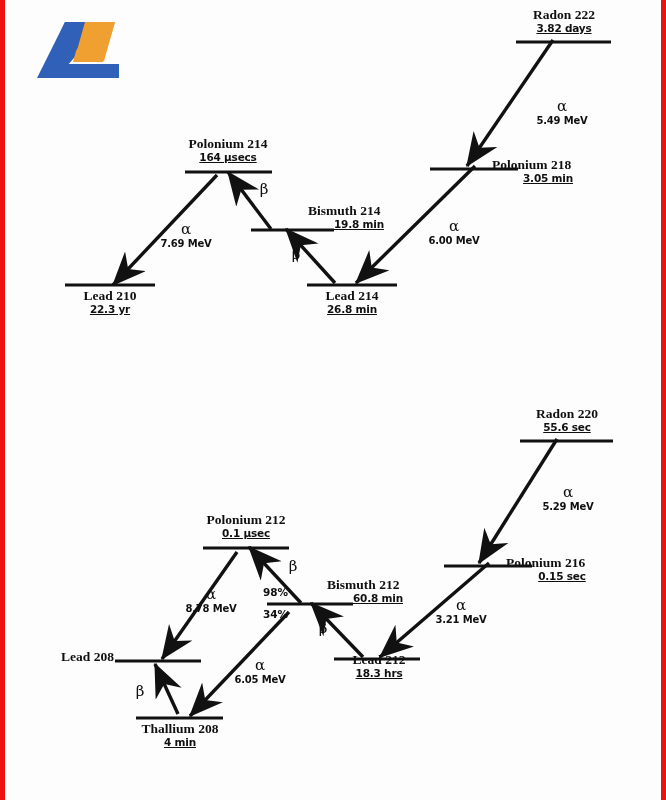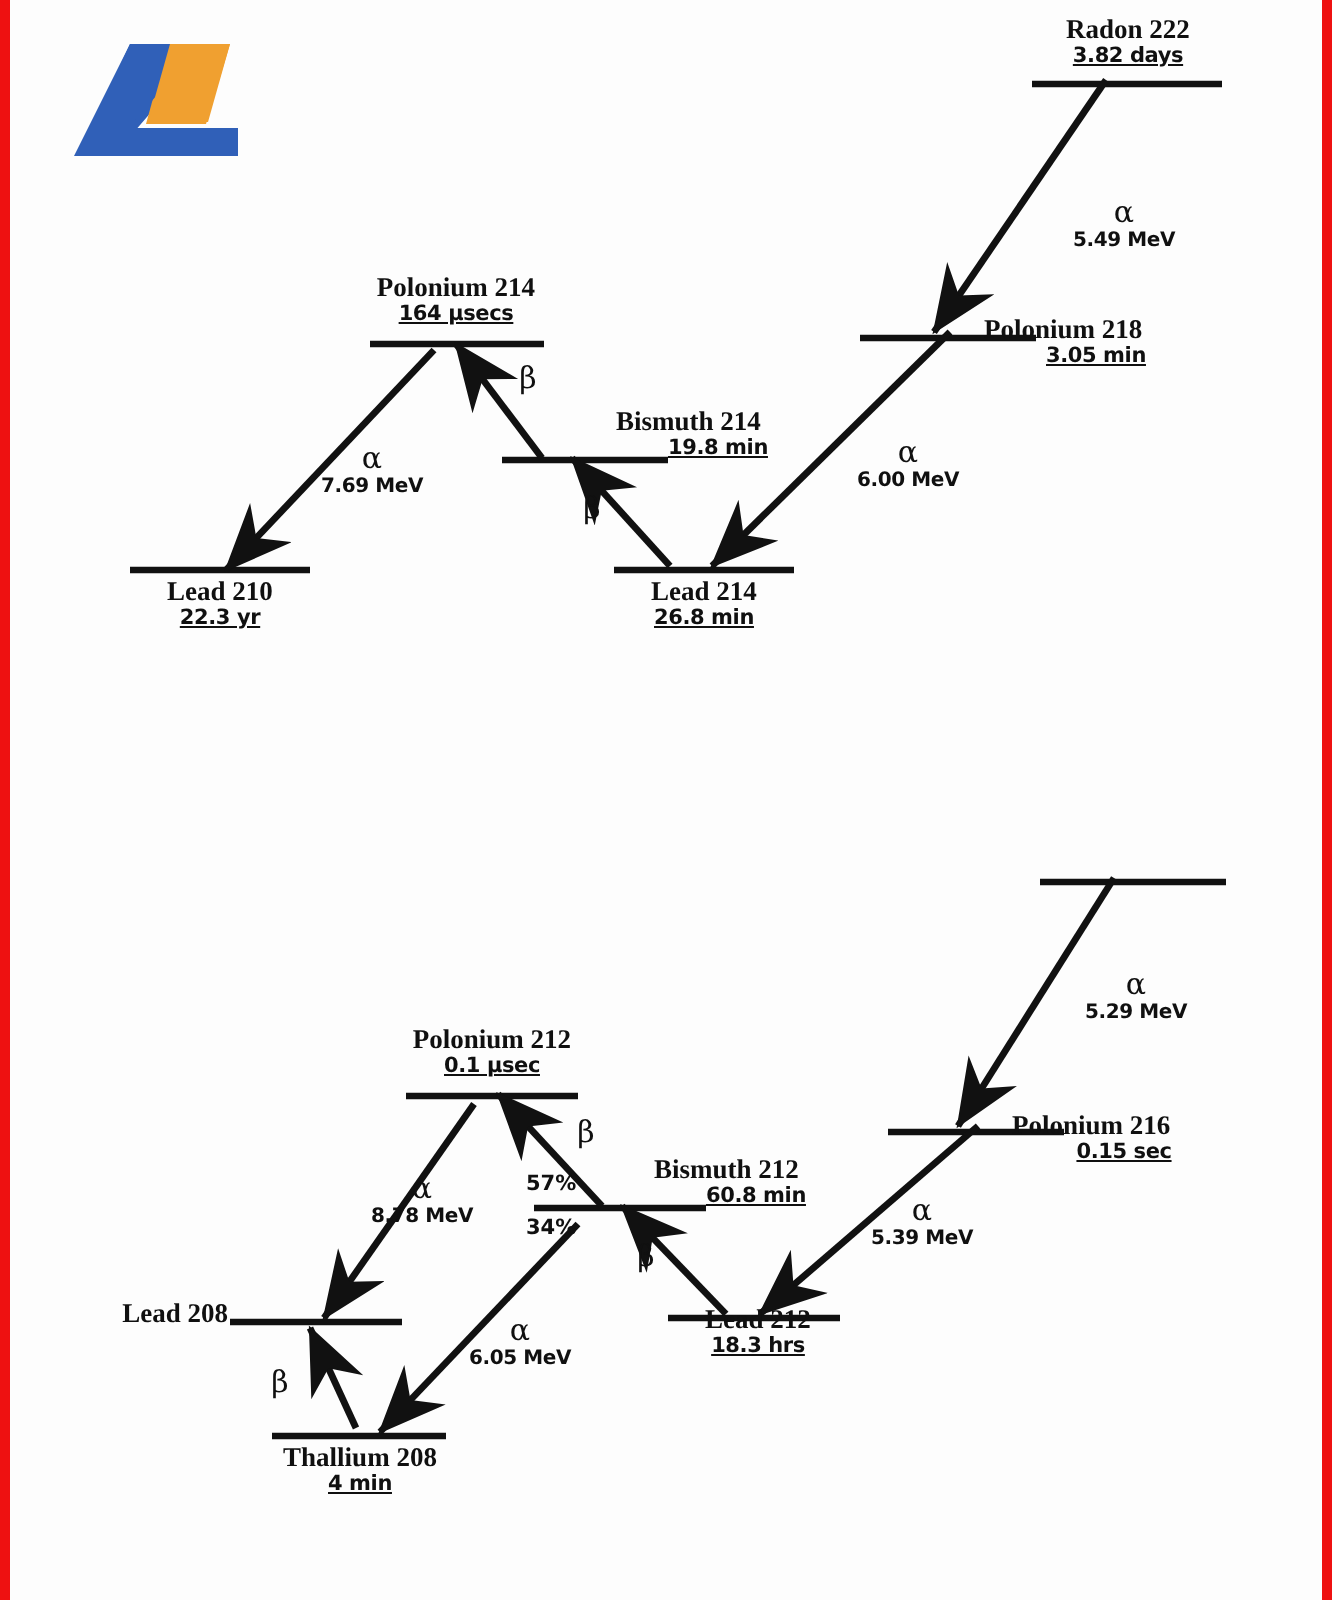--- a/index.html
+++ b/index.html
@@ -143,20 +143,24 @@
   <div class="node" style="left:159px;top:137px;width:128px;">
     <div class="nm">Polonium 214</div>
     <div class="hl">164 µsecs</div>
   </div>
 
   <div class="node" style="left:41px;top:289px;width:128px;">
     <div class="nm">Lead 210</div>
     <div class="hl">22.3 yr</div>
   </div>
 
+  <div class="node" style="left:498px;top:407px;width:128px;">
+    <div class="nm">Radon 220</div>
+    <div class="hl">55.6 sec</div>
+  </div>
 
   <div class="node" style="left:501px;top:556px;width:140px;text-align:left;">
     <div class="nm">Polonium 216</div>
     <div class="hl" style="text-align:center;width:112px;">0.15 sec</div>
   </div>
 
   <div class="node" style="left:310px;top:653px;width:128px;">
     <div class="nm">Lead 212</div>
     <div class="hl">18.3 hrs</div>
   </div>
@@ -203,32 +207,32 @@
     <div class="en">7.69 MeV</div>
   </div>
 
   <div class="dec" style="left:518px;top:484px;width:90px;">
     <div class="gk">α</div>
     <div class="en">5.29 MeV</div>
   </div>
 
   <div class="dec" style="left:411px;top:597px;width:90px;">
     <div class="gk">α</div>
-    <div class="en">5.39 MeV</div>
+    <div class="en">3.21 MeV</div>
   </div>
 
   <div class="dec" style="left:305px;top:620px;width:26px;">
     <div class="gk">β</div>
   </div>
 
   <div class="dec" style="left:275px;top:558px;width:26px;">
     <div class="gk">β</div>
   </div>
 
-  <div class="pct" style="left:258px;top:586px;">57%</div>
+  <div class="pct" style="left:258px;top:586px;">98%</div>
   <div class="pct" style="left:258px;top:608px;">34%</div>
 
   <div class="dec" style="left:161px;top:586px;width:90px;">
     <div class="gk">α</div>
     <div class="en">8.78 MeV</div>
   </div>
 
   <div class="dec" style="left:210px;top:657px;width:90px;">
     <div class="gk">α</div>
     <div class="en">6.05 MeV</div>

